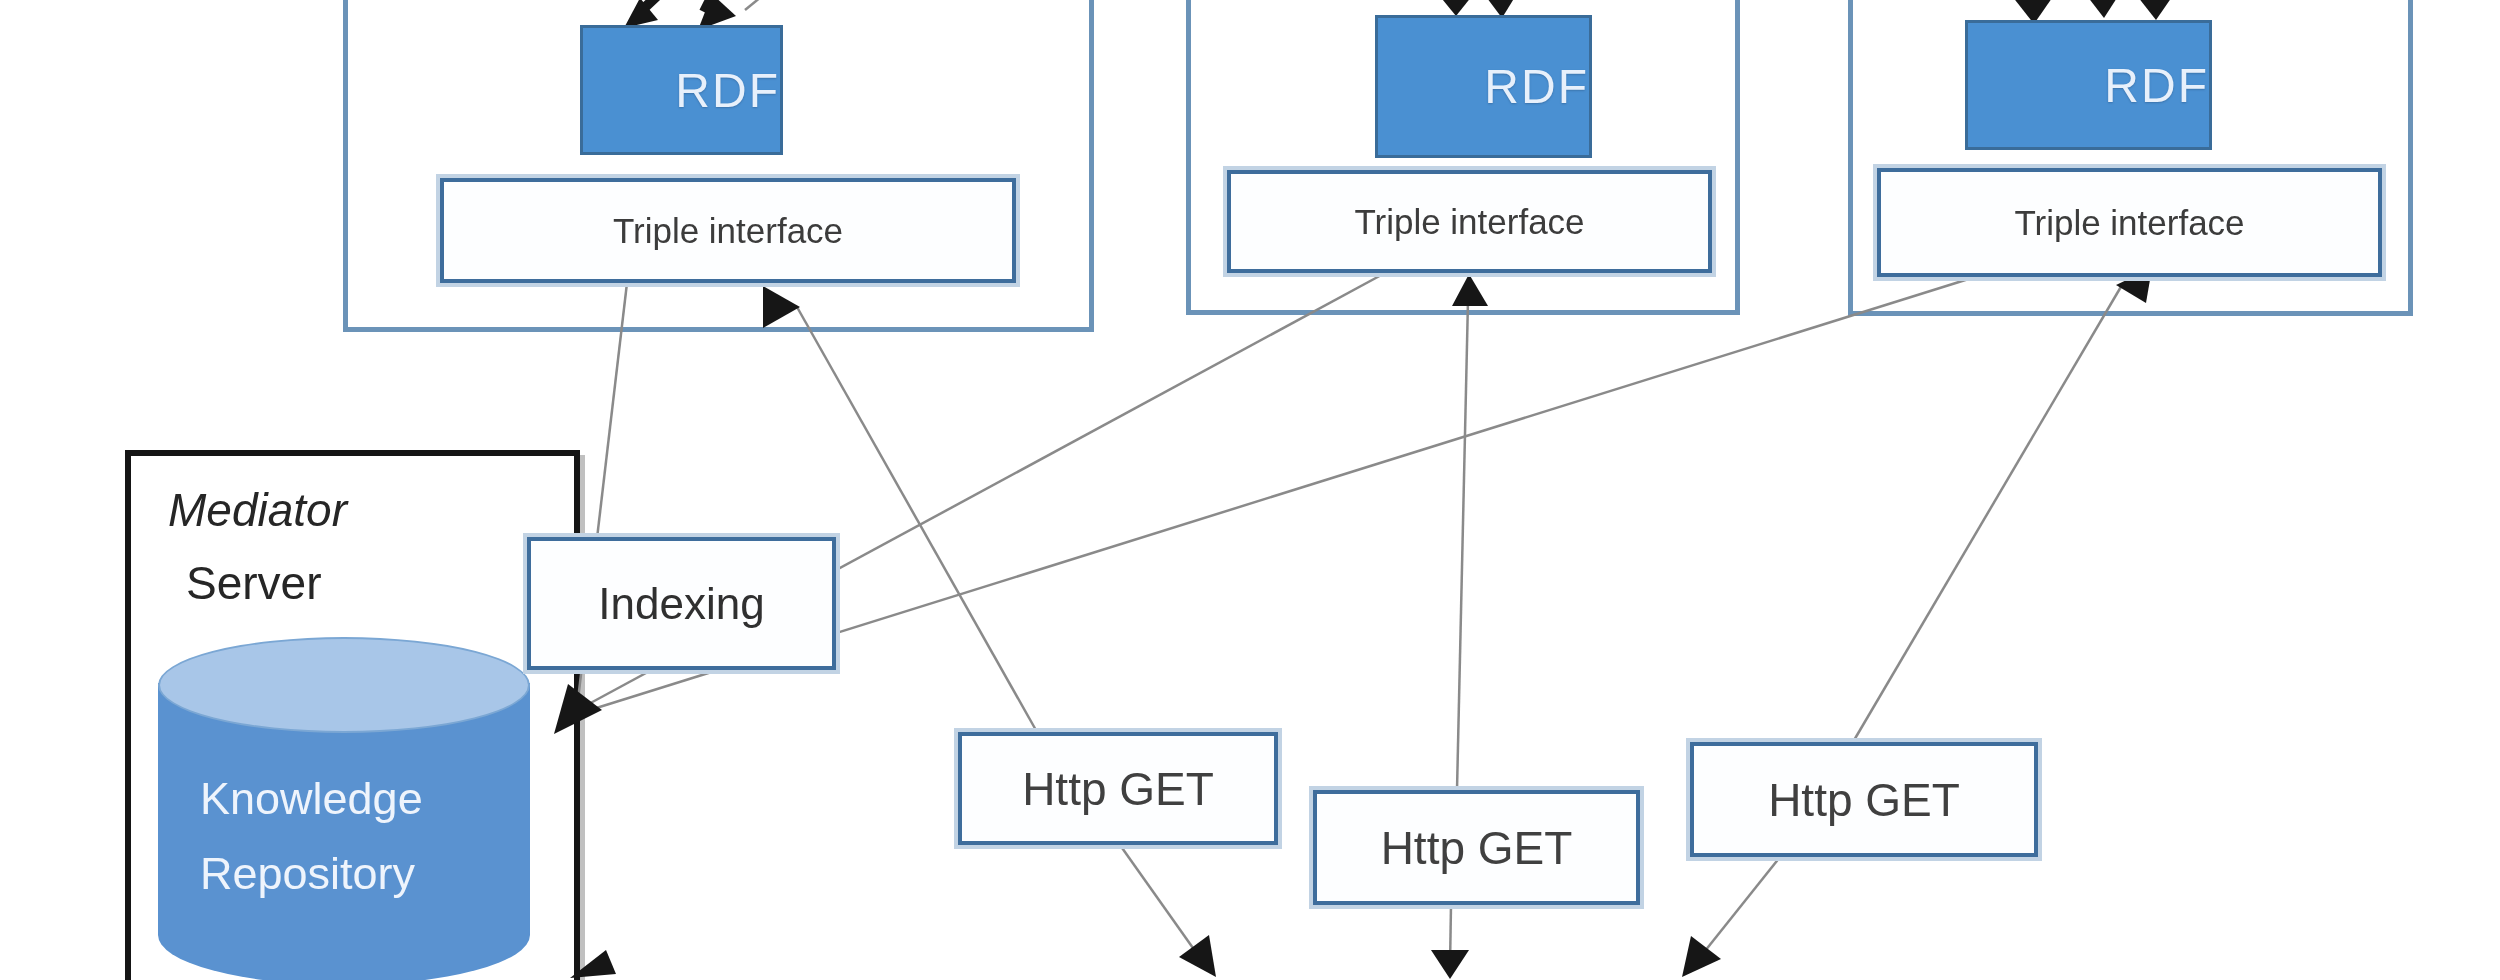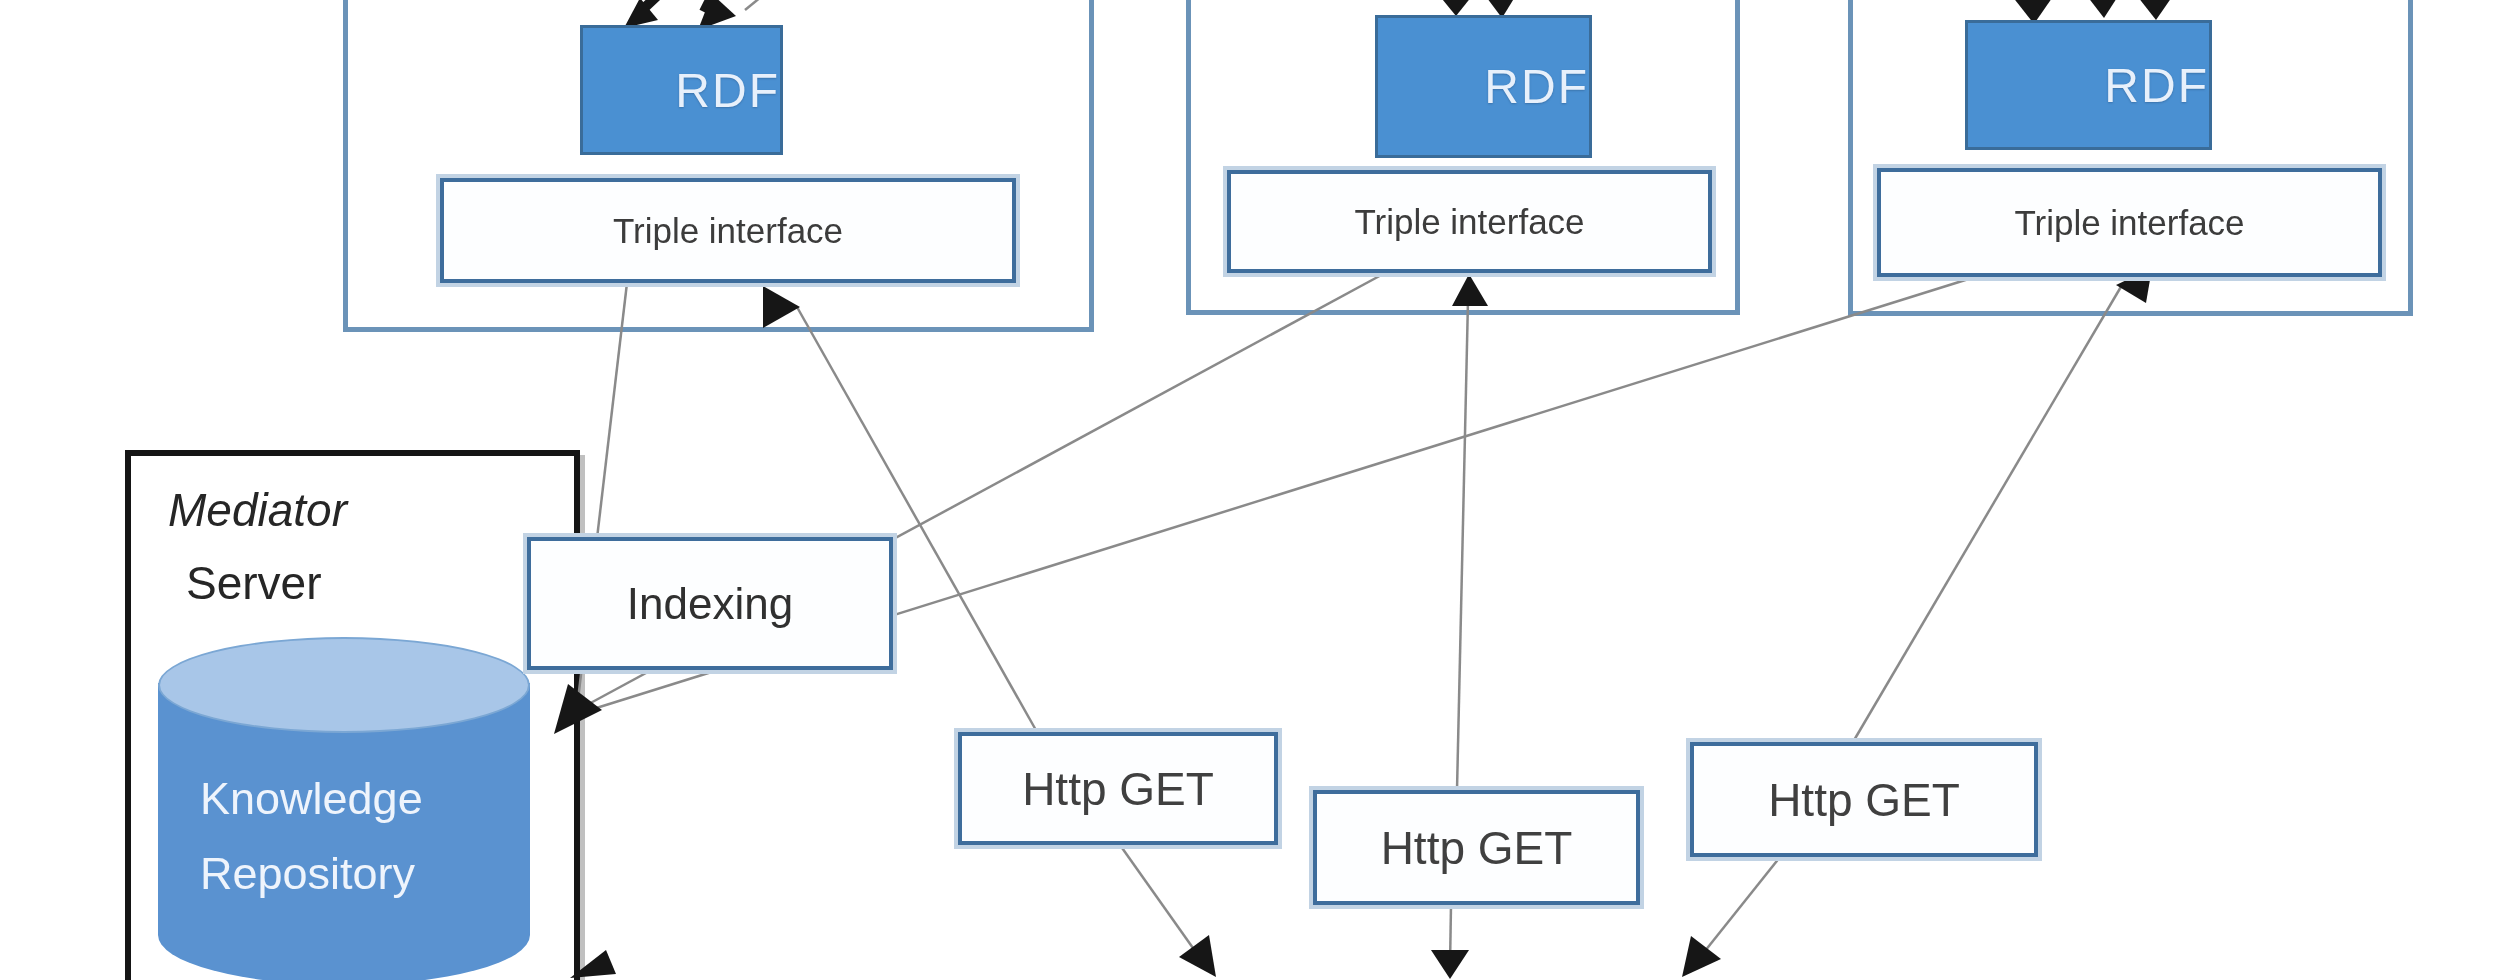--- a/index.html
+++ b/index.html
@@ -125,21 +125,21 @@
   <div class="wbox ti" style="left:440px;top:178px;width:576px;height:105px;">
     <span>Triple interface</span>
   </div>
   <div class="wbox ti" style="left:1227px;top:170px;width:485px;height:103px;">
     <span>Triple interface</span>
   </div>
   <div class="wbox ti" style="left:1877px;top:168px;width:505px;height:109px;">
     <span>Triple interface</span>
   </div>
 
-  <div class="wbox indexing" style="left:527px;top:537px;width:366px;height:133px;">
+  <div class="wbox indexing" style="left:527px;top:537px;width:309px;height:133px;">
     <span>Indexing</span>
   </div>
 
   <div class="wbox hget" style="left:930px;top:732px;width:320px;height:113px;">
     <span>Http GET</span>
   </div>
   <div class="wbox hget" style="left:1285px;top:790px;width:327px;height:115px;">
     <span>Http GET</span>
   </div>
   <div class="wbox hget" style="left:1662px;top:742px;width:348px;height:115px;">

